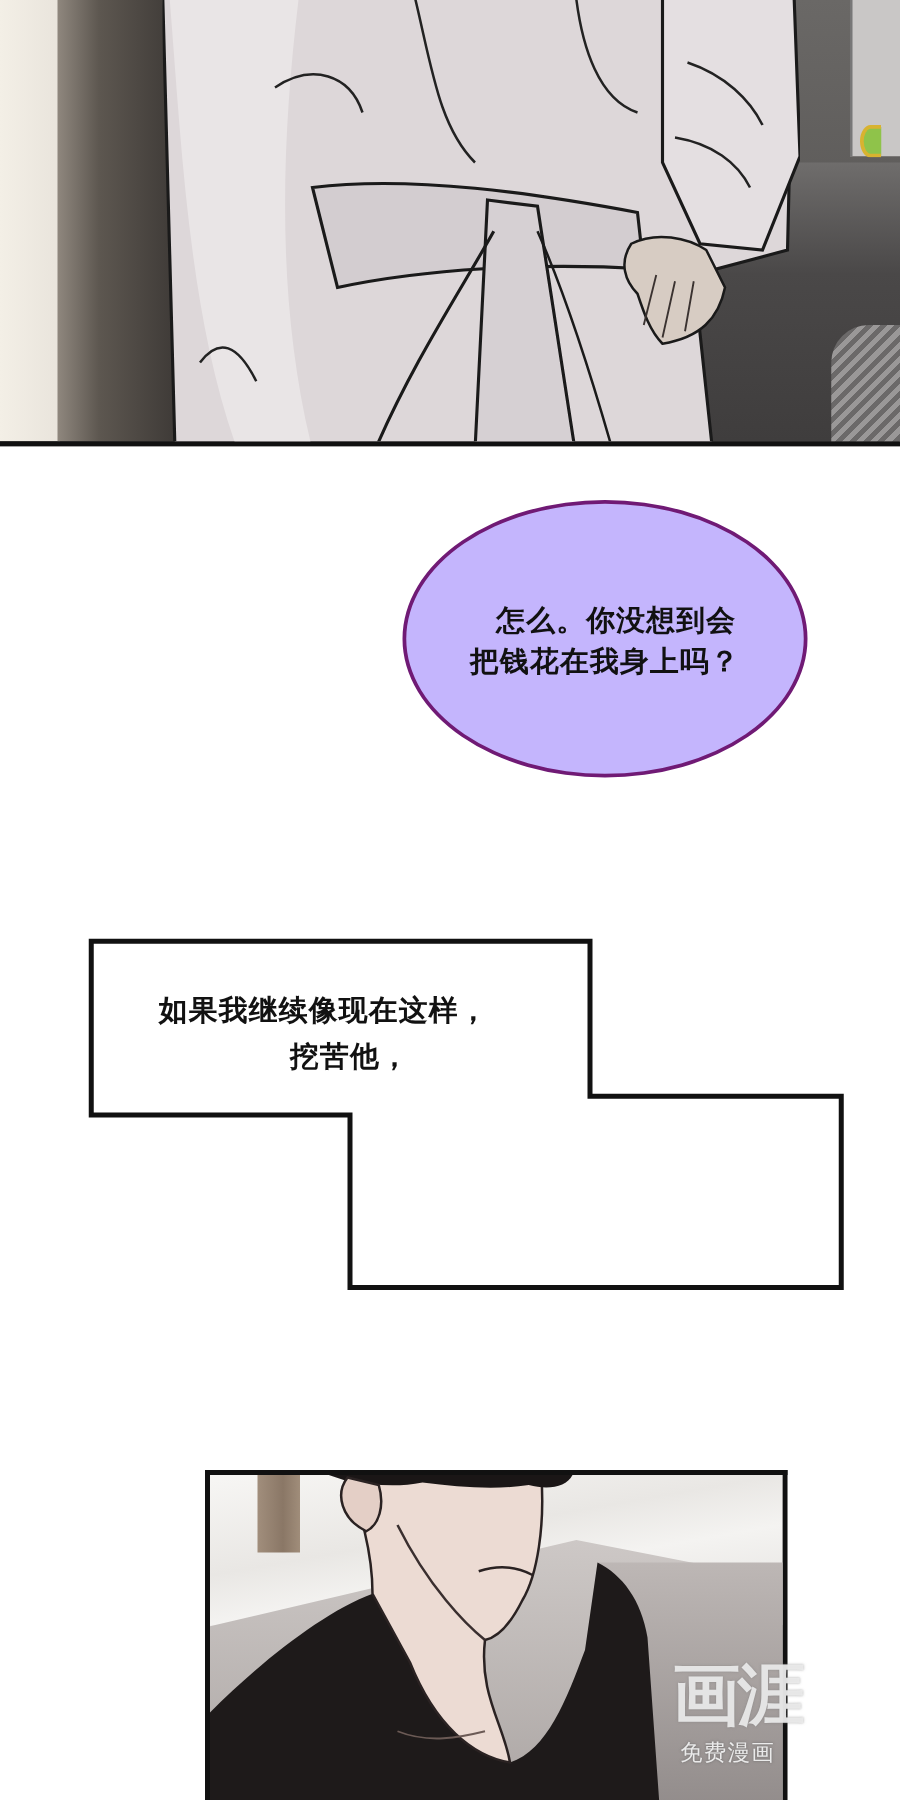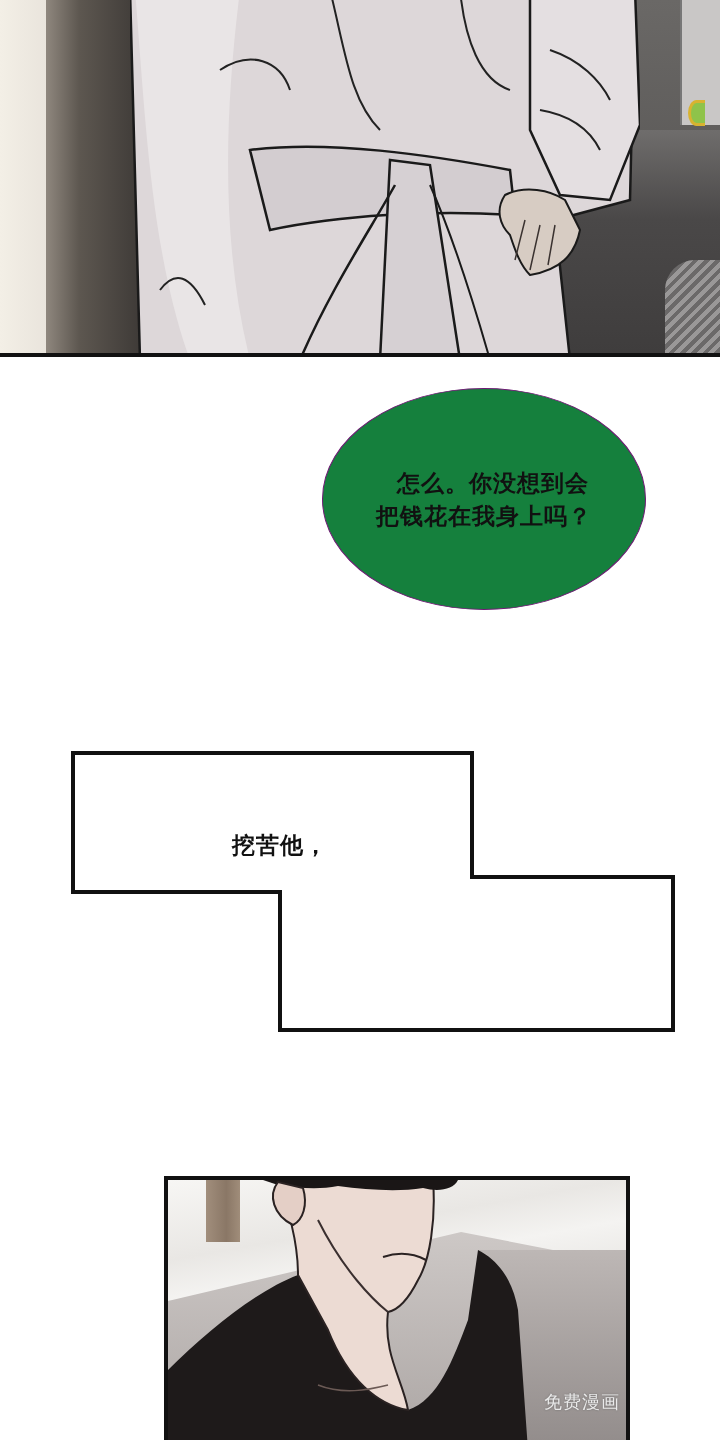--- a/index.html
+++ b/index.html
@@ -19,22 +19,22 @@
   .p1-gauge { position:absolute; left:688px; top:100px; width:14px; height:20px; border-radius:50% 0 0 50%;
               border:3px solid #d8b330; border-right:none; background:#8fc34a; }
   .p1-counter { position:absolute; left:510px; top:130px; width:210px; height:223px;
                 background:linear-gradient(180deg,#6f6d6c 0%,#4a4848 40%,#3f3d3d 100%); }
   .p1-cloth { position:absolute; left:665px; top:260px; width:60px; height:95px;
               background:repeating-linear-gradient(135deg,#9a9898 0 4px,#6b6969 4px 8px); border-radius:30px 0 0 0; }
   .p1-robe { position:absolute; left:130px; top:-10px; width:510px; height:370px; }
   .p1-robe svg { width:100%; height:100%; }
 
   
-  .bubble { position:absolute; left:322px; top:388px; width:324px; height:222px;
-            border:1px solid #701a75; border-radius:50%; background:#15803d; box-sizing:border-box; }
+  .bubble { position:absolute; left:322px; top:400px; width:324px; height:222px;
+            border:3px solid #701a75; border-radius:50%; background:#c4b5fd; box-sizing:border-box; }
   .bubble-text { position:absolute; left:0; right:0; top:78px; text-align:center;
                  font-size:23px; font-weight:bold; line-height:33px; color:#111; letter-spacing:1px; }
   .bubble-text .l1 { display:block; padding-left:18px; }
   .bubble-text .l2 { display:block; }
 
   
   .narr { position:absolute; left:0; top:0; width:720px; height:1100px; pointer-events:none; }
   .narr svg { position:absolute; left:0; top:0; }
   .narr-line { position:absolute; font-size:23px; font-weight:bold; color:#111; letter-spacing:1px; white-space:nowrap; }
 
@@ -102,20 +102,21 @@
   <div class="bubble-text">
     <span class="l1">怎么。你没想到会</span>
     <span class="l2">把钱花在我身上吗？</span>
   </div>
 </div>
 
 <div class="narr">
   <svg width="720" height="1100" viewBox="0 0 720 1100">
     <path d="M73,753 L472,753 L472,877 L673,877 L673,1030 L280,1030 L280,892 L73,892 Z" fill="#ffffff" stroke="#111" stroke-width="4" stroke-linejoin="miter"></path>
   </svg>
+  <div class="narr-line" style="left:127px; top:793px;">如果我继续像现在这样，</div>
   <div class="narr-line" style="left:232px; top:830px;">挖苦他，</div>
 </div>
 
 <div class="panel3">
   <div class="p3-curtain"></div>
   <div class="p3-post"></div>
   <div class="p3-sofa"></div>
   <div class="p3-sofa-right"></div>
   <div class="p3-figure">
     <svg viewBox="0 0 458 270" preserveAspectRatio="none">
@@ -131,14 +132,15 @@
       <path d="M95,0 L290,0 C285,10 270,12 255,8 C230,12 200,10 170,6 C150,10 130,8 110,5 Z" fill="#1a1616"></path>
 
       <path d="M110,2 C100,15 105,35 125,45 C135,40 140,25 135,8 Z" fill="#e4cfc6" stroke="#2a2222" stroke-width="2"></path>
 
       <path d="M150,205 C175,215 200,210 220,205" fill="none" stroke="#6b5a55" stroke-width="1.5"></path>
     </svg>
   </div>
 </div>
 
 <div class="wm">
+  <div class="wm-logo">画涯</div>
   <div class="wm-sub">免费漫画</div>
 </div>
 
 </body></html>

